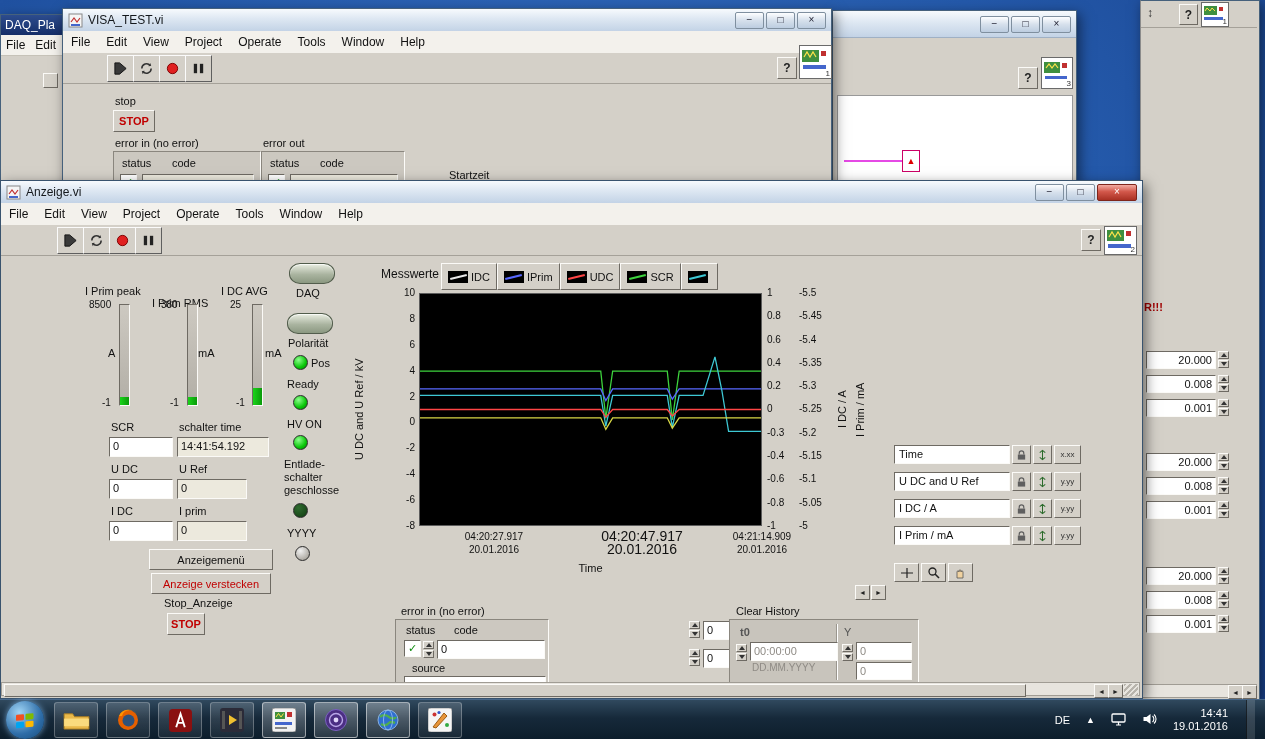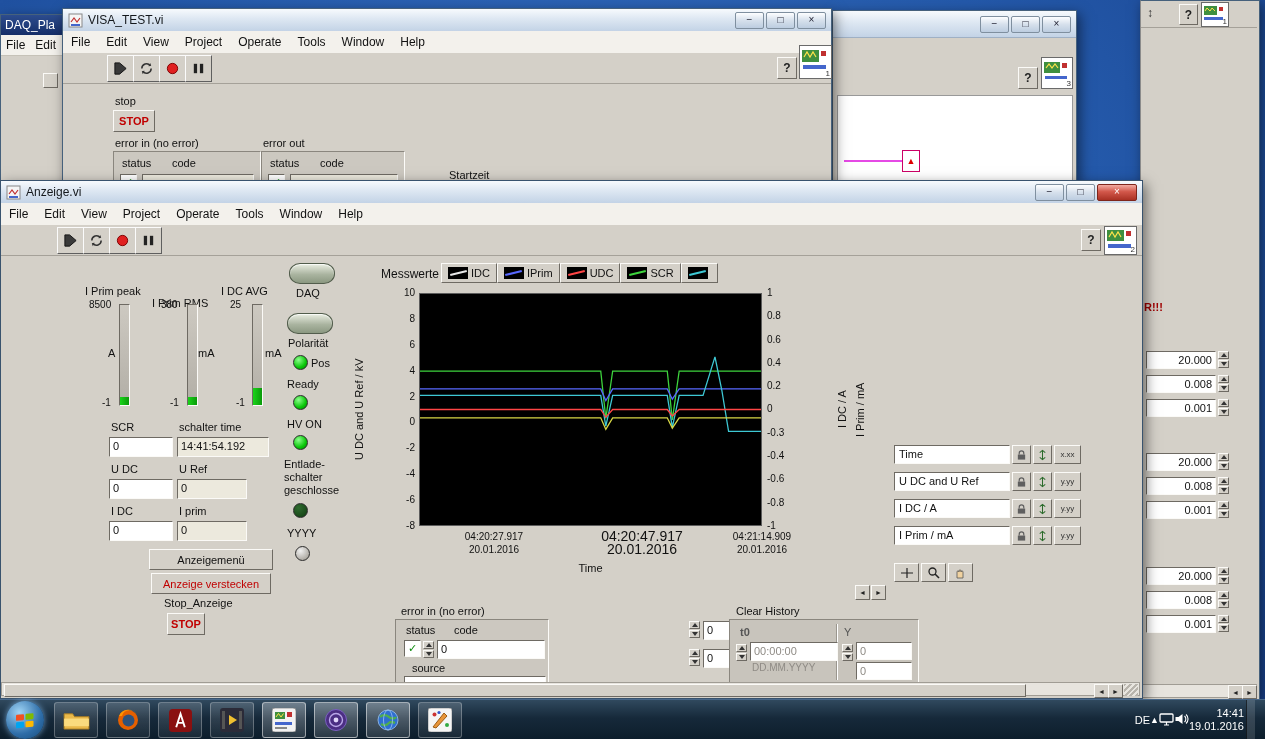--- a/index.html
+++ b/index.html
@@ -26,21 +26,21 @@
   .led{position:absolute;width:13px;height:13px;border-radius:50%;border:1px solid #2c2c2c}
   .led.on{background:radial-gradient(circle at 35% 30%,#8cff8c,#09c609 60%,#077e07)}
   .led.darkg{background:radial-gradient(circle at 35% 30%,#2f6b2f,#113c11)}
   .led.off{background:radial-gradient(circle at 35% 30%,#f0f0f0,#979288)}
   .oval{position:absolute;width:44px;height:19px;border-radius:11px/10px;background:linear-gradient(#e9ede1,#aab4a0 55%,#8b9881);border:1px solid #525d4c;box-shadow:inset 0 1px 1px rgba(255,255,255,.8)}
   .meter-rail{width:9px;height:100px;background:linear-gradient(#cdc9c1,#b2aea6);border:1px solid;border-color:#6e6a63 #fbfaf7 #fbfaf7 #6e6a63;display:flex;flex-direction:column;justify-content:flex-end}
   .meter-fill{background:linear-gradient(90deg,#1ad41a,#0a9a0a)}
   .tickcol{position:absolute;display:flex;flex-direction:column;justify-content:space-between;height:243px;font-size:10px;line-height:10px;color:#111}
   .vlabel{position:absolute;writing-mode:vertical-rl;transform:rotate(180deg);font-size:11px;color:#111;display:flex;align-items:center;justify-content:center}
   .plot{position:absolute;background:#000;border:1px solid #5c5c5c;box-sizing:border-box}
-  .leg-strip{position:absolute;display:flex;height:20px}
+  .leg-strip{position:absolute;display:flex;height:27px}
   .leg-item{display:flex;align-items:center;gap:3px;padding:2px 6px;background:#d4d0c8;border:1px solid;border-color:#fbfaf7 #6e6a63 #6e6a63 #fbfaf7;font-size:11px}
   .leg-icon{width:20px;height:12px;background:#000;display:flex;align-items:center;justify-content:center;overflow:hidden}
   .leg-line{width:17px;height:2px;transform:rotate(-14deg)}
   .xsb{width:13px;height:13px;font-size:7px;display:flex;align-items:center;justify-content:center;background:#d4d0c8;border:1px solid;border-color:#fbfaf7 #6e6a63 #6e6a63 #fbfaf7;color:#222}
   .scale-rows{position:absolute;display:flex;flex-direction:column;gap:8px}
   .scale-row{display:flex;gap:2px;height:19px}
   .scale-name{width:106px;font-size:11px;padding:2px 4px;background:#fff;border:1px solid;border-color:#6e6a63 #fbfaf7 #fbfaf7 #6e6a63;white-space:nowrap;overflow:hidden}
   .mini-btn{width:19px;height:19px;display:flex;align-items:center;justify-content:center;background:#d4d0c8;border:1px solid;border-color:#fbfaf7 #6e6a63 #6e6a63 #fbfaf7;box-sizing:border-box}
   .mini-btn.fmt{width:27px;font-size:8px;color:#333}
   .spinner{display:flex;flex-direction:column;gap:1px}
@@ -52,21 +52,21 @@
   .rf-row{display:flex;gap:2px;height:18px}
   .rf-val{width:62px;text-align:right;font-size:11px;padding:2px 3px;background:#fff;border:1px solid;border-color:#6e6a63 #fbfaf7 #fbfaf7 #6e6a63}
   .badge{position:absolute;background:#fff;border:1px solid #6a6a6a}
   .badge .num{position:absolute;right:1px;bottom:0;font-size:8px;color:#333}
   .helpbtn{position:absolute;display:flex;align-items:center;justify-content:center;background:#d4d0c8;border:1px solid;border-color:#fbfaf7 #6e6a63 #6e6a63 #fbfaf7;font-weight:bold;font-size:12px;color:#222}
   .sbtrack{position:absolute;background:#e7e4de;border:1px solid #a09c94;box-sizing:border-box}
   .sbthumb{position:absolute;background:#d4d0c8;border:1px solid;border-color:#fbfaf7 #6e6a63 #6e6a63 #fbfaf7}
   .taskbar{position:absolute;left:0;top:699px;width:1265px;height:40px;background:linear-gradient(#30495e,#16293a 45%,#0c1d2b);border-top:1px solid #48688a;z-index:10;display:flex;align-items:center}
   .tb-ico{width:42px;height:34px;border-radius:3px;border:1px solid rgba(255,255,255,.28);background:linear-gradient(rgba(255,255,255,.16),rgba(255,255,255,.05));display:flex;align-items:center;justify-content:center;margin-right:8px}
   .tb-ico.active{background:linear-gradient(rgba(255,255,255,.32),rgba(255,255,255,.12));border-color:rgba(255,255,255,.5)}
-  .tray{position:absolute;right:10px;top:0;height:40px;display:flex;align-items:center;gap:0;color:#fff}
+  .tray{position:absolute;right:10px;top:0;height:40px;display:flex;align-items:center;gap:16px;color:#fff}
   .clock{text-align:right;font-size:11px;line-height:13px;color:#fff}
 </style>
 </head>
 <body>
 
 <div class="screen">
 
   <div class="win" style="left:0;top:14px;width:64px;height:166px;z-index:1">
     <div class="titlebar classic" style="height:20px;padding:0 4px;overflow:hidden">
       <span>DAQ_Pla</span>
@@ -510,20 +510,34 @@
           <div>0.8</div>
           <div>0.6</div>
           <div>0.4</div>
           <div>0.2</div>
           <div>0</div>
           <div>-0.3</div>
           <div>-0.4</div>
           <div>-0.6</div>
           <div>-0.8</div>
           <div>-1</div>
+        </div>
+      <div class="tickcol" style="left:452px;top:29px;width:34px">
+
+      <div>-5.5</div>
+          <div>-5.45</div>
+          <div>-5.4</div>
+          <div>-5.35</div>
+          <div>-5.3</div>
+          <div>-5.25</div>
+          <div>-5.2</div>
+          <div>-5.15</div>
+          <div>-5.1</div>
+          <div>-5.05</div>
+          <div>-5</div>
         </div>
       <div class="vlabel" style="left:489px;top:34px;height:233px">I DC / A</div>
       <div class="vlabel" style="left:507px;top:34px;height:233px">I Prim / mA</div>
 
       <div class="abs" style="left:97px;top:271px;width:100px;text-align:center;font-size:10px;line-height:13px">
         <div>04:20:27.917</div>
           <div>20.01.2016</div>
       </div>
       <div class="abs" style="left:245px;top:271px;width:100px;text-align:center;font-size:14px;line-height:13px">
         <div>04:20:47.917</div>

